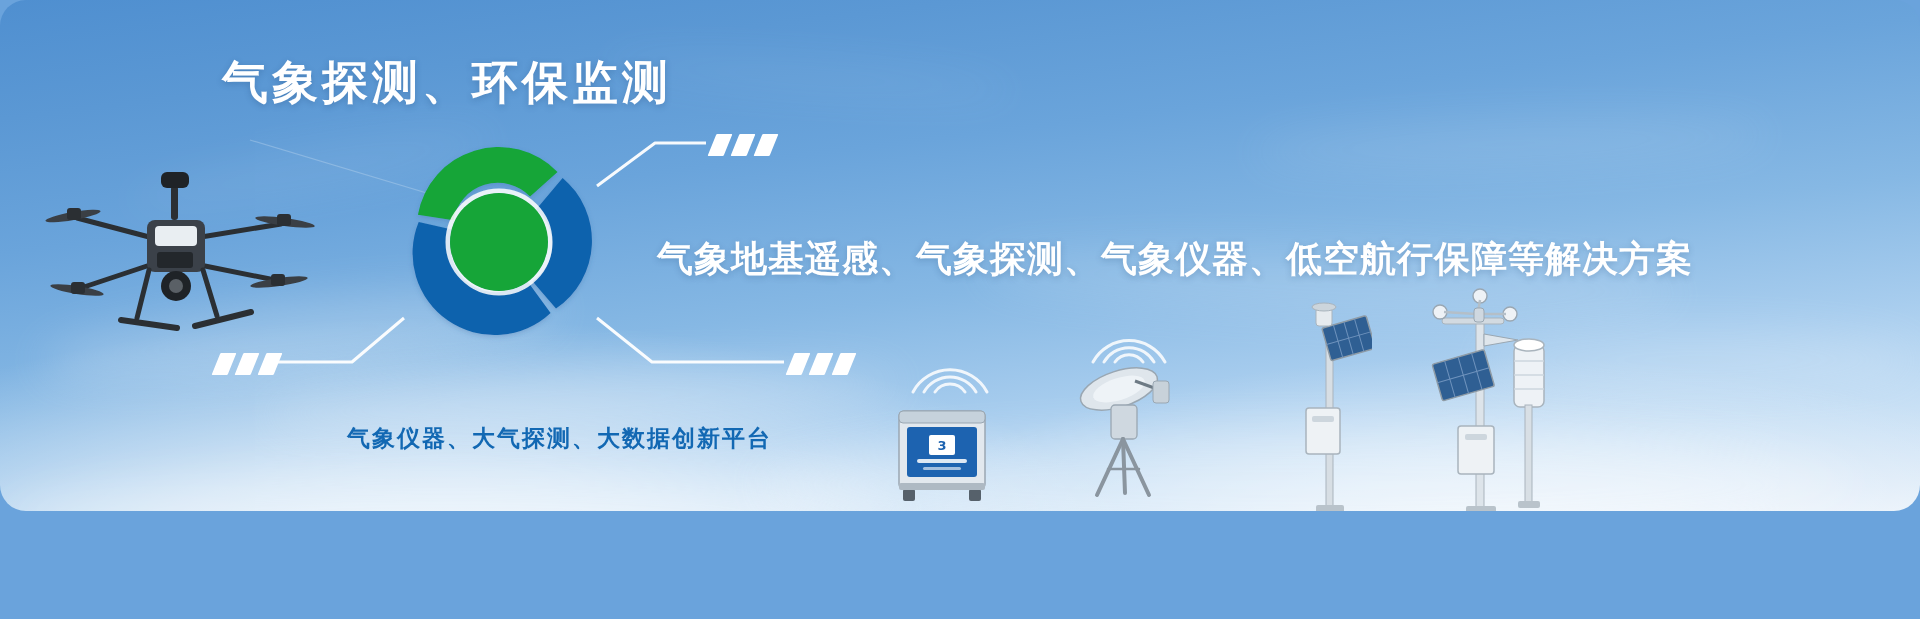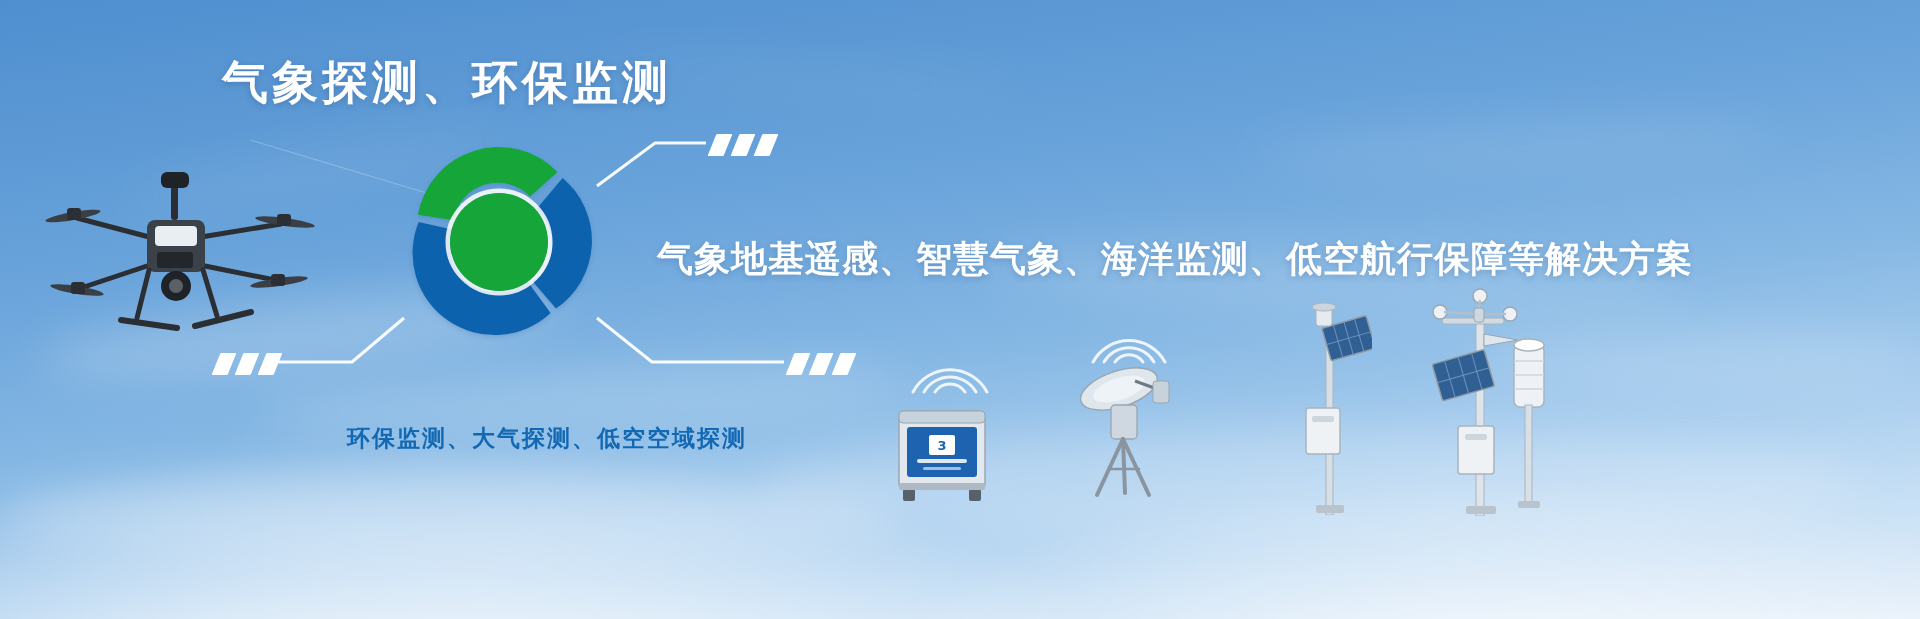--- a/index.html
+++ b/index.html
@@ -4,27 +4,28 @@
 <style>
   * { margin:0; padding:0; box-sizing:border-box; }
   html,body { width:1920px; height:619px; overflow:hidden; }
   body {
     font-family:"Liberation Sans","DejaVu Sans",sans-serif;
     background:#6aa3dc;
   }
 
   #banner {
     position:relative;
-    width:1920px; height:619px;
+    width:1920px; height:511px;
     overflow:hidden;
     
     background:
       radial-gradient(ellipse 1100px 420px at 22% 118%, rgba(255,255,255,0.92) 0%, rgba(255,255,255,0.55) 32%, rgba(255,255,255,0.0) 68%),
       radial-gradient(ellipse 900px 300px at 78% 112%, rgba(255,255,255,0.80) 0%, rgba(255,255,255,0.35) 40%, rgba(255,255,255,0) 72%),
       linear-gradient(173deg, #4f8fd0 0%, #5b98d4 16%, #6aa4db 34%, #86b8e4 55%, #a8cdee 72%, #c8e0f5 86%, #dceaf8 96%, #e6f0fa 100%);
+    border-radius: 26px;
   }
 
   
   .cloud {
     position:absolute;
     background:rgba(255,255,255,0.55);
     border-radius:50%;
     filter:blur(22px);
     pointer-events:none;
   }
@@ -185,23 +186,23 @@
         <circle cx="109" cy="109" r="51" fill="none" stroke="#ffffff" stroke-width="5" opacity="0.85"></circle>
 
         <circle cx="109" cy="109" r="49" fill="#13a538"></circle>
       </g>
     </svg>
   </div>
 
   <div id="main-title">气象探测、环保监测</div>
 
 
-  <div id="headline-text">气象地基遥感、智慧气象、海洋监测、低空航行保障等解决方案</div>
-
-  <div id="callout-bottom-text">环保监测、大气探测、低空空域探测</div>
+  <div id="headline-text">气象地基遥感、气象探测、气象仪器、低空航行保障等解决方案</div>
+
+  <div id="callout-bottom-text">气象仪器、大气探测、大数据创新平台</div>
 
   <svg class="equip" id="drone" viewBox="0 0 270 185">
     <g stroke="#2b2f33" stroke-linecap="round" fill="#2b2f33">
 
       <path d="M108 78 L32 58" stroke-width="5" fill="none"></path>
       <path d="M150 78 L236 64" stroke-width="5" fill="none"></path>
       <path d="M108 104 L36 128" stroke-width="5" fill="none"></path>
       <path d="M150 104 L230 120" stroke-width="5" fill="none"></path>
 
       <ellipse cx="28" cy="56" rx="28" ry="4" fill="#3a3f45" stroke="none" transform="rotate(-10 28 56)"></ellipse>

